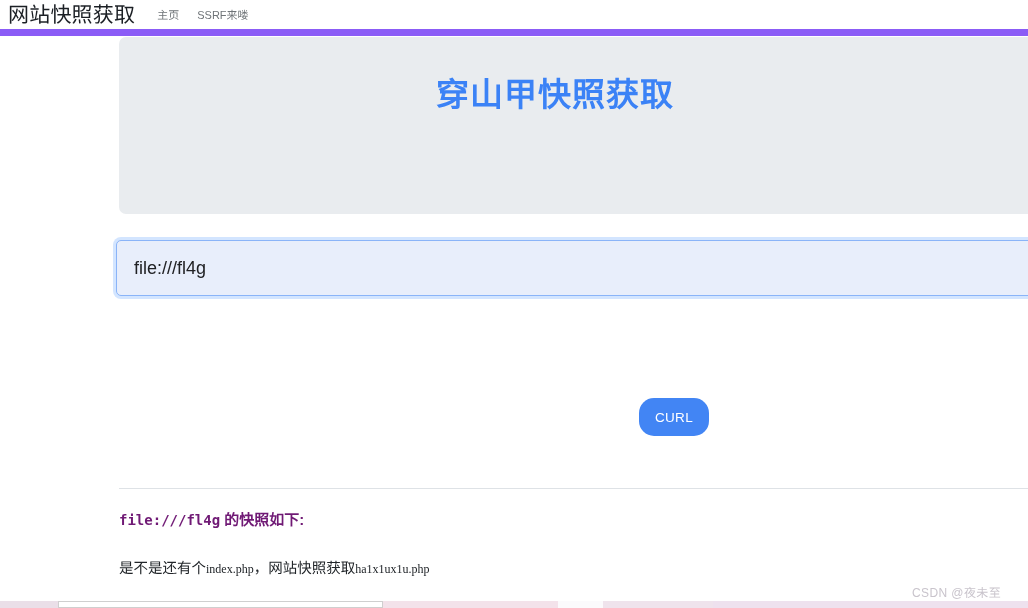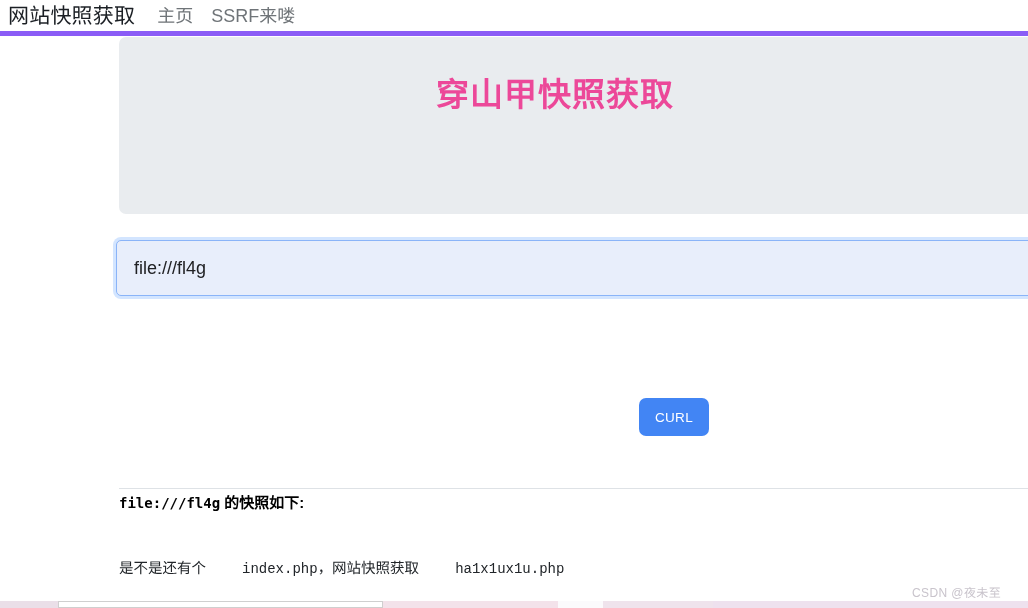--- a/index.html
+++ b/index.html
@@ -18,21 +18,21 @@
   }
 
   
   .navbar {
     position: absolute;
     left: 0;
     top: 0;
     width: 1028px;
     height: 36px;
     background: #ffffff;
-    border-bottom: 5px solid #8b5cf6;
+    border-bottom: 7px solid #8b5cf6;
     box-sizing: border-box;
     display: flex;
     align-items: center;
     padding-left: 8px;
   }
   .navbar-brand {
     font-size: 21px;
     line-height: 24px;
     color: #1b1f24;
     letter-spacing: 0.2px;
@@ -40,21 +40,21 @@
     font-weight: 400;
     text-decoration: none;
   }
   .navbar-nav {
     display: flex;
     align-items: center;
     margin-left: 22px;
     gap: 18px;
   }
   .nav-link {
-    font-size: 18px;
+    font-size: 11px;
     line-height: 18px;
     color: #6f7478;
     text-decoration: none;
     white-space: nowrap;
   }
 
   
   .jumbotron {
     position: absolute;
     left: 119px;
@@ -67,21 +67,21 @@
     display: flex;
     align-items: center;
     justify-content: flex-start;
   }
   .jumbotron-title {
     position: absolute;
     left: 436px;
     top: 68px;
     font-size: 33px;
     font-weight: bold;
-    color: #ec4899;
+    color: #3b82f6;
     letter-spacing: 1px;
     white-space: nowrap;
   }
 
   
   .url-input-wrap {
     position: absolute;
     left: 116px;
     top: 240px;
     width: 930px;
@@ -105,21 +105,21 @@
   
   .curl-button {
     position: absolute;
     left: 639px;
     top: 398px;
     width: 70px;
     height: 38px;
     background: #4285f4;
     color: #ffffff;
     border: none;
-    border-radius: 7px;
+    border-radius: 15px;
     font-size: 13.5px;
     font-family: "Liberation Sans", "DejaVu Sans", sans-serif;
     letter-spacing: 0.3px;
     cursor: pointer;
     padding: 0;
   }
 
   
   .divider {
     position: absolute;
@@ -128,44 +128,43 @@
     width: 930px;
     height: 1px;
     background: #dee2e6;
     border: 0;
   }
 
   
   .result-heading {
     position: absolute;
     left: 119px;
-    top: 491px;
+    top: 508px;
     font-size: 15px;
     font-weight: bold;
-    color: #000000;
+    color: #701a75;
     white-space: nowrap;
   }
   .result-heading .mono {
     font-family: "DejaVu Sans Mono", "Liberation Mono", monospace;
     font-weight: bold;
     font-size: 14px;
   }
   .result-body {
     position: absolute;
     left: 119px;
     top: 558px;
     font-size: 14.5px;
     color: #212529;
     white-space: nowrap;
     line-height: 20px;
   }
   .result-body .mono {
-    font-family: Liberation Mono, monospace;
-    font-size: 14px;
-    margin-left: 36px;
+    font-family: Liberation Serif, serif;
+    font-size: 12px;
   }
 
   
   .watermark {
     position: absolute;
     left: 912px;
     top: 583px;
     font-size: 12px;
     color: #c9c4cc;
     white-space: nowrap;

